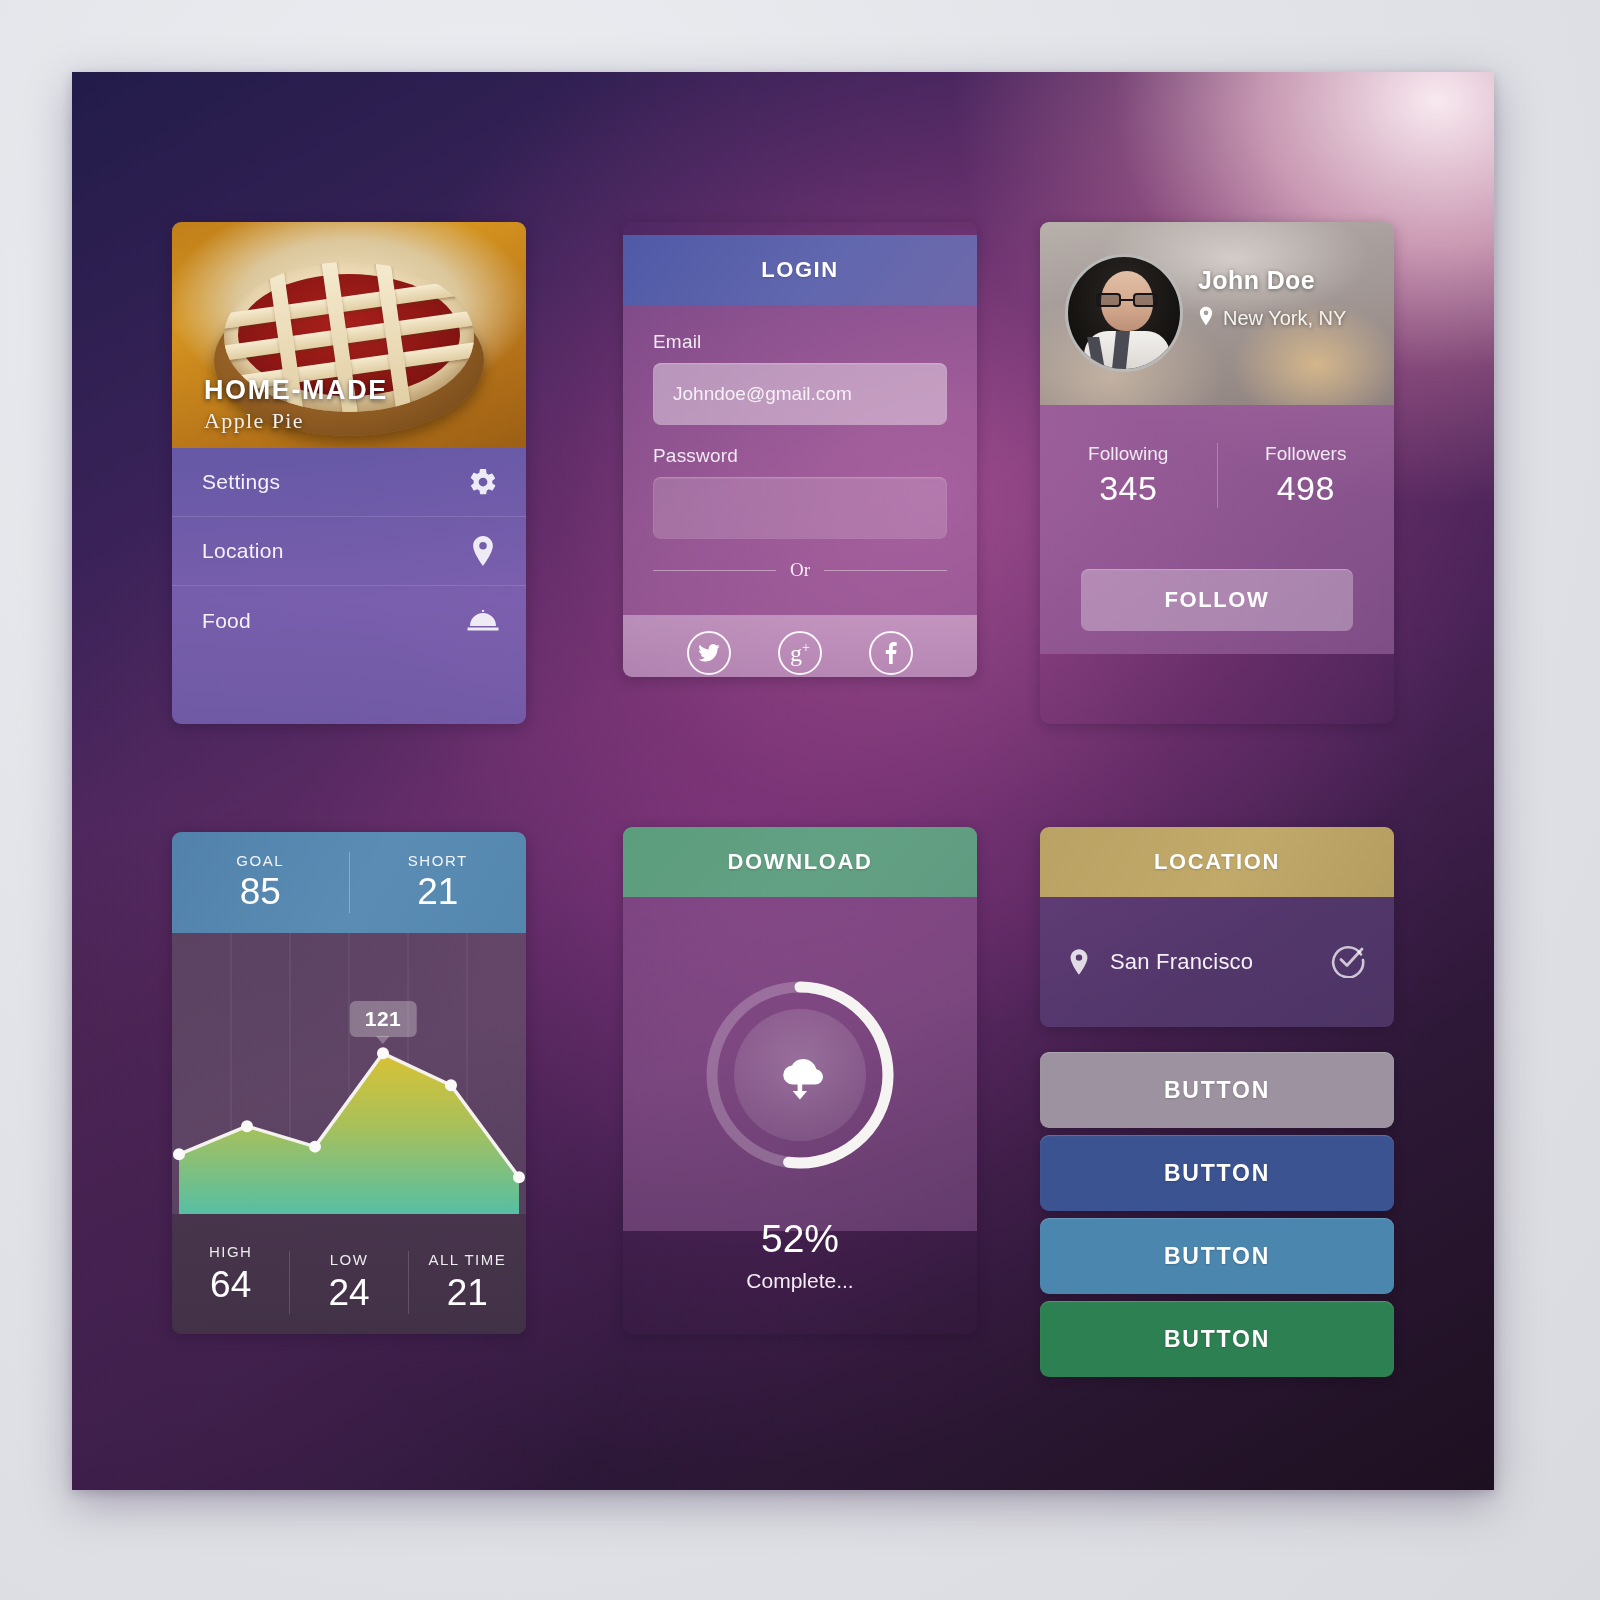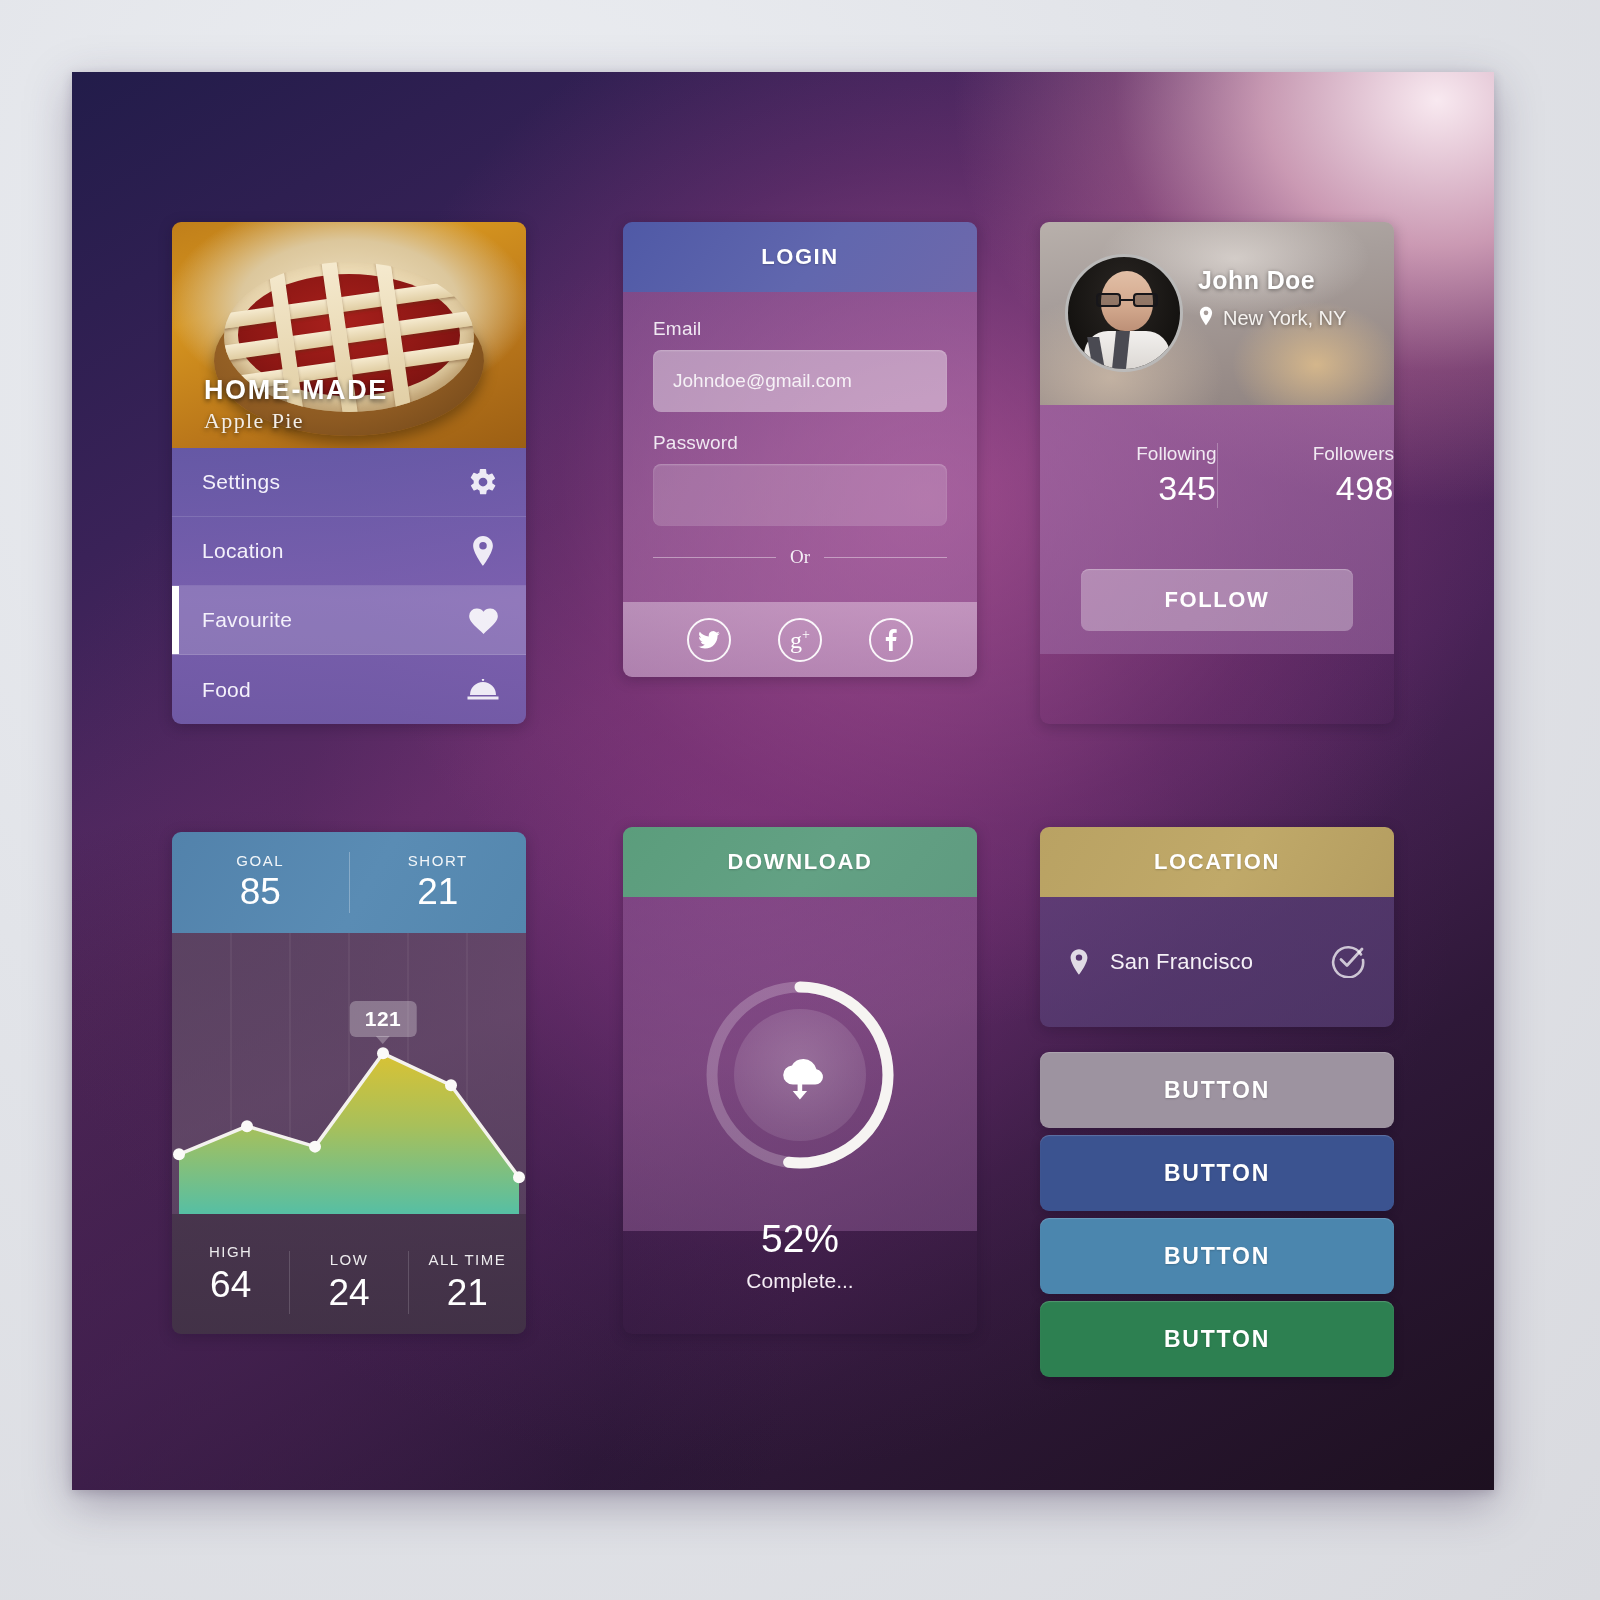--- a/index.html
+++ b/index.html
@@ -76,21 +76,21 @@
   .menu-row.active { background: rgba(255,255,255,0.16); }
   .menu-row.active::before {
     content: ""; position: absolute; left: 0; top: 0; bottom: 0; width: 7px; background: #ffffff;
   }
   .menu-label { flex: 1; color: #f4f1fb; font-size: 21px; letter-spacing: .3px; }
   .menu-icon { width: 34px; height: 34px; display: flex; align-items: center; justify-content: center; }
   .menu-icon svg { fill: rgba(255,255,255,0.88); }
 
   
   #login-card { left: 551px; top: 150px; width: 354px; height: 455px; }
-  #login-header { background: linear-gradient(130deg, #4f59a6 0%, #6167ae 55%, #6e68ab 100%); }
+  #login-header { background: linear-gradient(130deg, #4f59a6 0%, #6167ae 55%, #6e68ab 100%); margin-top: 13px; }
   #login-body {
     height: 310px; padding: 26px 30px 0 30px;
     background: linear-gradient(160deg, rgba(160,100,165,0.55) 0%, rgba(178,118,176,0.50) 50%, rgba(170,112,170,0.52) 100%);
   }
   .field-label { color: #f0e8f2; font-size: 19px; margin-bottom: 10px; letter-spacing: .2px; }
   .field-box {
     height: 62px; border-radius: 8px; background: rgba(255,255,255,0.40);
     display: flex; align-items: center; padding: 0 20px; margin-bottom: 20px;
     box-shadow: inset 0 1px 2px rgba(255,255,255,0.25);
   }
@@ -145,21 +145,21 @@
   }
   #profile-loc {
     position: absolute; left: 158px; top: 84px; z-index: 2; display: flex; align-items: center; gap: 9px;
     color: #f6f3f0; font-size: 20px; text-shadow: 0 1px 4px rgba(0,0,0,0.45);
   }
   #profile-loc svg { fill: #fff; }
   #profile-stats {
     height: 141px; display: flex; align-items: center;
     background: linear-gradient(180deg, rgba(166,112,170,0.62) 0%, rgba(160,108,166,0.60) 100%);
   }
-  .stat-col { flex: 1; text-align: right; }
+  .stat-col { flex: 1; text-align: center; }
   .stat-col + .stat-col { border-left: 1px solid rgba(255,255,255,0.26); }
   .stat-label { color: #f1e9f2; font-size: 19px; margin-bottom: 4px; }
   .stat-value { color: #ffffff; font-size: 34px; font-weight: 300; letter-spacing: .5px; }
   #follow-wrap { height: 108px; display: flex; align-items: center; justify-content: center;
     background: linear-gradient(180deg, rgba(160,108,166,0.60) 0%, rgba(156,104,162,0.60) 100%); }
   #follow-btn {
     width: 272px; height: 62px; border-radius: 8px; border: none;
     background: rgba(255,255,255,0.30); color: #ffffff; font-size: 22px; font-weight: bold;
     letter-spacing: 1.6px; cursor: pointer; font-family: "Liberation Sans", sans-serif;
     box-shadow: inset 0 1px 1px rgba(255,255,255,0.25);
@@ -273,28 +273,20 @@
             <svg width="30" height="30" viewBox="0 0 24 24">
                 <path d="M19.4 13a7.7 7.7 0 000-2l2.1-1.6a.5.5 0 00.1-.6l-2-3.4a.5.5 0 00-.6-.2l-2.5 1a7.4 7.4 0 00-1.7-1L14.5 2a.5.5 0 00-.5-.4h-4a.5.5 0 00-.5.4l-.4 2.6a7.4 7.4 0 00-1.7 1l-2.5-1a.5.5 0 00-.6.2l-2 3.4a.5.5 0 00.1.6L4.6 11a7.7 7.7 0 000 2l-2.1 1.6a.5.5 0 00-.1.6l2 3.4a.5.5 0 00.6.2l2.5-1a7.4 7.4 0 001.7 1l.4 2.6a.5.5 0 00.5.4h4a.5.5 0 00.5-.4l.4-2.6a7.4 7.4 0 001.7-1l2.5 1a.5.5 0 00.6-.2l2-3.4a.5.5 0 00-.1-.6zM12 15.5A3.5 3.5 0 1115.5 12 3.5 3.5 0 0112 15.5z"></path>
               </svg>
           </span>
         </div>
         <div class="menu-row">
           <span class="menu-label">Location</span>
           <span class="menu-icon">
             <svg width="26" height="30" viewBox="0 0 24 28">
                 <path d="M12 0C6.9 0 2.8 4.1 2.8 9.2 2.8 16.1 12 28 12 28s9.2-11.9 9.2-18.8C21.2 4.1 17.1 0 12 0zm0 12.7a3.5 3.5 0 113.5-3.5 3.5 3.5 0 01-3.5 3.5z"></path>
-              </svg>
-          </span>
-        </div>
-        <div class="menu-row active">
-          <span class="menu-label">Favourite</span>
-          <span class="menu-icon">
-            <svg width="31" height="29" viewBox="0 0 24 22">
-                <path d="M12 21.4l-1.7-1.6C4.2 14.3.9 11.3.9 7.5A5.6 5.6 0 016.6 1.8 6.2 6.2 0 0112 4.3a6.2 6.2 0 015.4-2.5 5.6 5.6 0 015.7 5.7c0 3.8-3.3 6.8-9.4 12.3z"></path>
               </svg>
           </span>
         </div>
         <div class="menu-row">
           <span class="menu-label">Food</span>
           <span class="menu-icon">
             <svg width="32" height="22" viewBox="0 0 32 22">
                 <path d="M16 3a13 13 0 00-13 13h26A13 13 0 0016 3zm-1.2-2.2a1.2 1.2 0 112.4 0 1.2 1.2 0 01-2.4 0zM.5 17.5h31v3H.5z"></path>
               </svg>
           </span>

